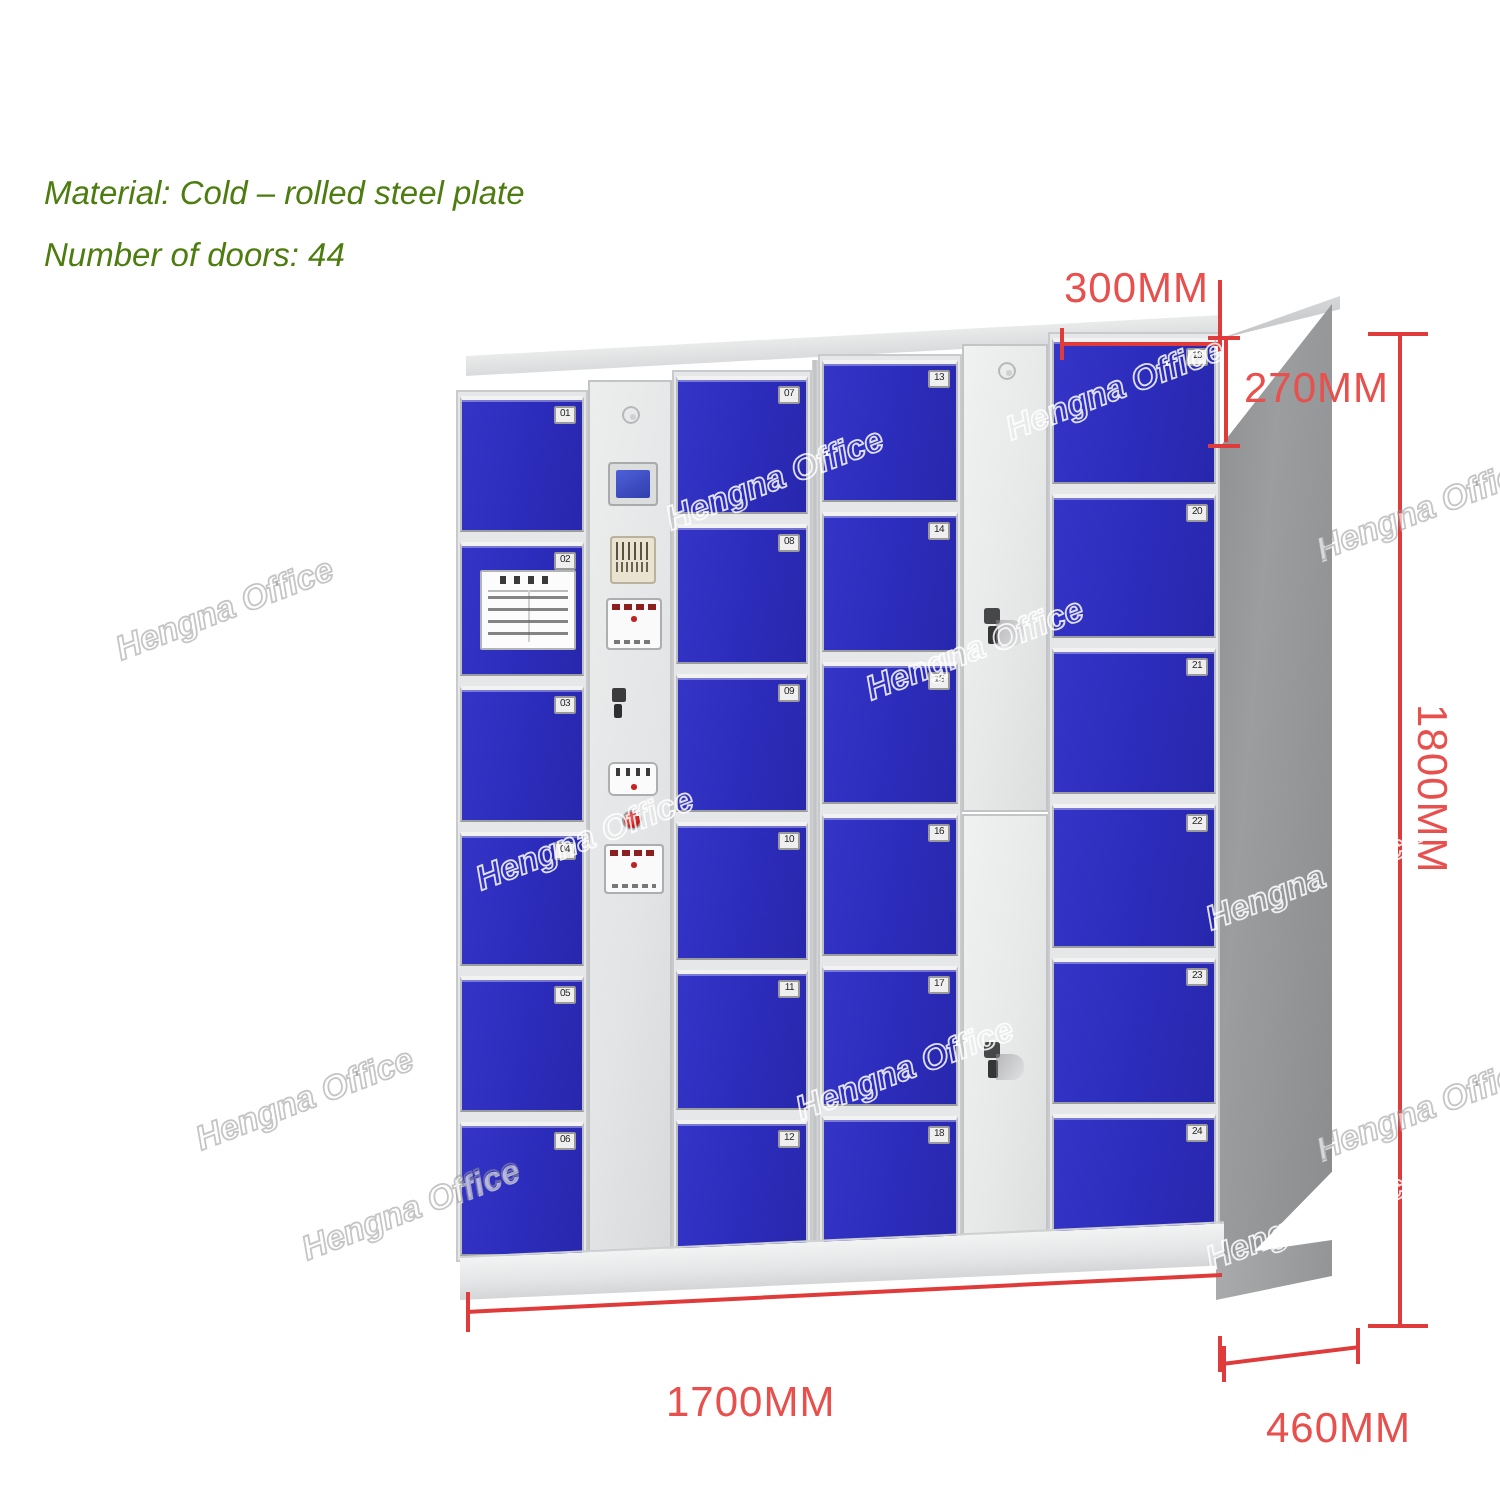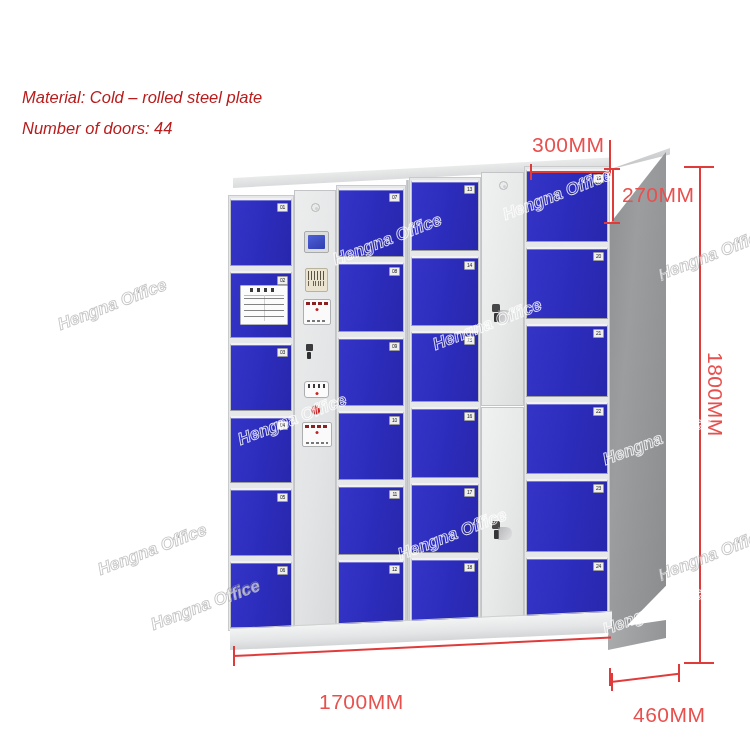--- a/index.html
+++ b/index.html
@@ -17,21 +17,21 @@
     position: absolute; left: 0; top: 14px; width: 750px;
     text-align: center;
     font-size: 41px; font-weight: 700; font-style: italic;
     color: #272727; letter-spacing: -0.5px;
     font-family: "Liberation Sans", sans-serif;
     white-space: nowrap;
   }
   .spec {
     position: absolute; left: 22px;
     font-size: 16.5px; font-style: italic; font-weight: 500;
-    color: #b91c1c; white-space: nowrap;
+    color: #4d7c0f; white-space: nowrap;
     font-family: "Liberation Sans", sans-serif;
   }
   .spec.l1 { top: 88px; }
   .spec.l2 { top: 119px; }
   .spec.l3 { top: 150px; }
 
   
   #stage { position: absolute; left: 0; top: 0; width: 622px; height: 750px; }
 
   
@@ -420,21 +420,21 @@
 
     <div class="dim-line-v" style="left:699px; top:166px; height:497px;"></div>
     <div class="tick-h" style="left:684px; top:166px; width:30px;"></div>
     <div class="tick-h" style="left:684px; top:662px; width:30px;"></div>
     <div class="dim-label vert" style="left:727px; top:352px;">1800MM</div>
 
     <div class="dim-line-h" style="left:233px; top:655px; width:378px;
                 transform: skewY(-2.8deg); transform-origin:left top;"></div>
     <div class="tick-v" style="left:233px; top:646px; height:20px;"></div>
     <div class="tick-v" style="left:609px; top:668px; height:18px;"></div>
-    <div class="dim-label" style="left:319px; top:690px;">1700MM</div>
+    <div class="dim-label" style="left:333px; top:690px;">1700MM</div>
 
     <div class="dim-line-h" style="left:611px; top:681px; width:68px;
                 transform: skewY(-7deg); transform-origin:left top;"></div>
     <div class="tick-v" style="left:611px; top:673px; height:18px;"></div>
     <div class="tick-v" style="left:678px; top:664px; height:18px;"></div>
     <div class="dim-label" style="left:633px; top:703px;">460MM</div>
 
     <div id="wm-layer">
         <div class="wm" style="left: 55px; top: 295px;">Hengna Office</div>
         <div class="wm" style="left: 95px; top: 540px;">Hengna Office</div>

